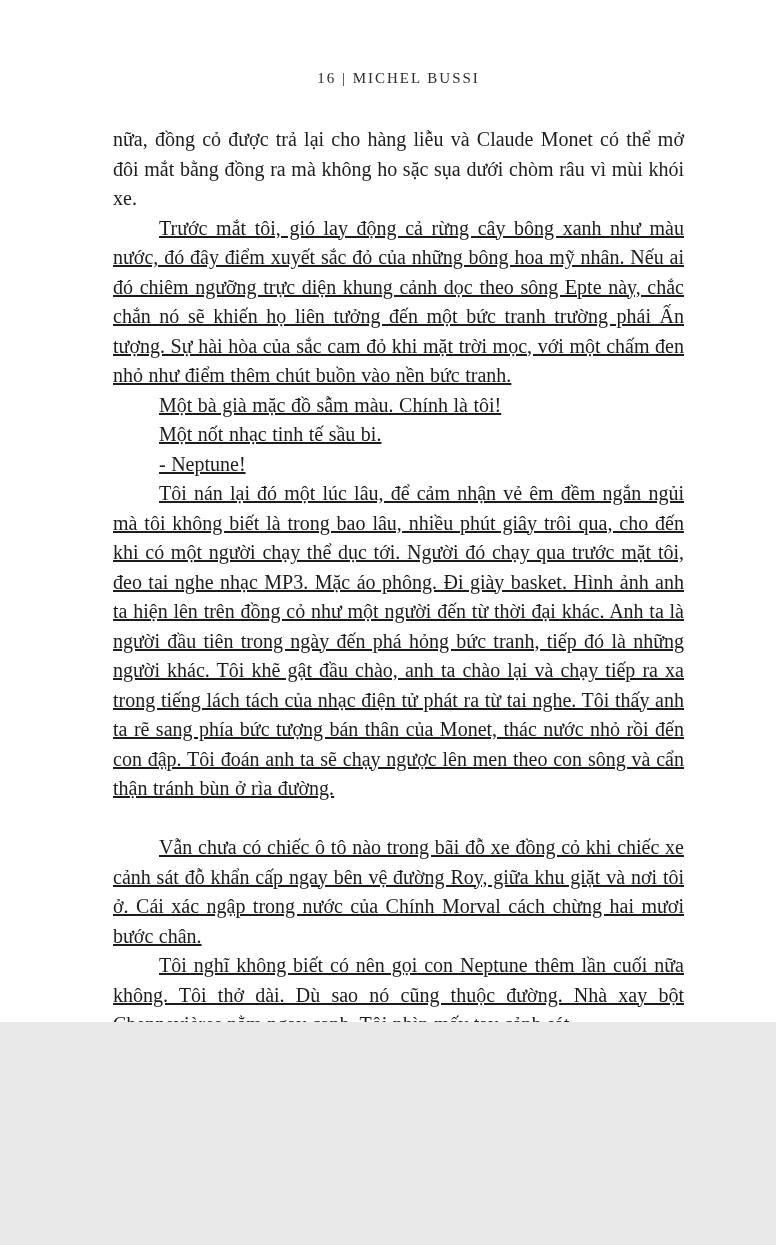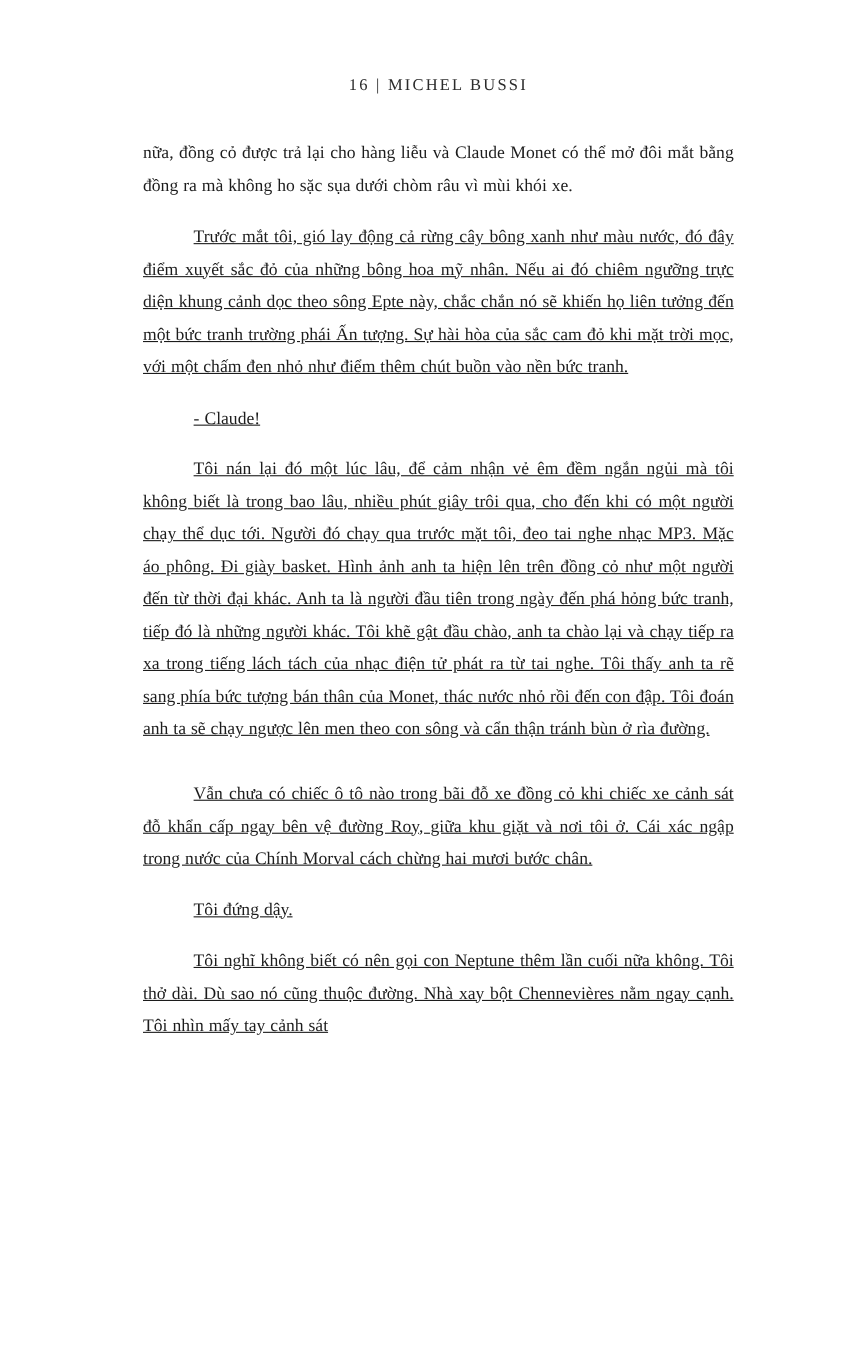--- a/index.html
+++ b/index.html
@@ -4,40 +4,40 @@
 <title>Book Page</title>
 <style>
   html, body {
     margin: 0;
     padding: 0;
     background: #e9e9e9;
   }
   .page {
     position: relative;
     width: 776px;
-    height: 1245px;
+    height: 1022px;
     margin: 0 auto;
     background: #ffffff;
     box-sizing: border-box;
     padding: 70px 92px 36px 113px;
     font-family: "Liberation Serif", "DejaVu Serif", serif;
     color: #1c1c1c;
     overflow: hidden;
   }
   .running-header {
     text-align: center;
     font-size: 15px;
     letter-spacing: 2px;
     color: #2b2b2b;
     margin: 0 0 38px 0;
     font-weight: 400;
   }
   .body-text p {
-    margin: 17px;
-    font-size: 16px;
+    margin: 0;
+    font-size: 20px;
     line-height: 29.5px;
     text-align: justify;
     text-justify: inter-word;
     word-spacing: 0.5px;
   }
   .body-text p.indent {
     text-indent: 46px;
     text-decoration: underline;
   }
   .body-text p.section-break {
@@ -47,20 +47,21 @@
 </head>
 <body>
 
 <div class="page">
 
   <div class="running-header">16  |  MICHEL BUSSI</div>
 
   <div class="body-text">
     <p>nữa, đồng cỏ được trả lại cho hàng liễu và Claude Monet có thể mở đôi mắt bằng đồng ra mà không ho sặc sụa dưới chòm râu vì mùi khói xe.</p>
     <p class="indent">Trước mắt tôi, gió lay động cả rừng cây bông xanh như màu nước, đó đây điểm xuyết sắc đỏ của những bông hoa mỹ nhân. Nếu ai đó chiêm ngưỡng trực diện khung cảnh dọc theo sông Epte này, chắc chắn nó sẽ khiến họ liên tưởng đến một bức tranh trường phái Ấn tượng. Sự hài hòa của sắc cam đỏ khi mặt trời mọc, với một chấm đen nhỏ như điểm thêm chút buồn vào nền bức tranh.</p>
-    <p class="indent">- Claude!</p>
+    <p class="indent">Một bà già mặc đồ sẫm màu. Chính là tôi!</p>
+    <p class="indent">Một nốt nhạc tinh tế sầu bi.</p>
+    <p class="indent">- Neptune!</p>
     <p class="indent">Tôi nán lại đó một lúc lâu, để cảm nhận vẻ êm đềm ngắn ngủi mà tôi không biết là trong bao lâu, nhiều phút giây trôi qua, cho đến khi có một người chạy thể dục tới. Người đó chạy qua trước mặt tôi, đeo tai nghe nhạc MP3. Mặc áo phông. Đi giày basket. Hình ảnh anh ta hiện lên trên đồng cỏ như một người đến từ thời đại khác. Anh ta là người đầu tiên trong ngày đến phá hỏng bức tranh, tiếp đó là những người khác. Tôi khẽ gật đầu chào, anh ta chào lại và chạy tiếp ra xa trong tiếng lách tách của nhạc điện tử phát ra từ tai nghe. Tôi thấy anh ta rẽ sang phía bức tượng bán thân của Monet, thác nước nhỏ rồi đến con đập. Tôi đoán anh ta sẽ chạy ngược lên men theo con sông và cẩn thận tránh bùn ở rìa đường.</p>
     <p class="indent section-break">Vẫn chưa có chiếc ô tô nào trong bãi đỗ xe đồng cỏ khi chiếc xe cảnh sát đỗ khẩn cấp ngay bên vệ đường Roy, giữa khu giặt và nơi tôi ở. Cái xác ngập trong nước của Chính Morval cách chừng hai mươi bước chân.</p>
-    <p class="indent">Tôi đứng dậy.</p>
     <p class="indent">Tôi nghĩ không biết có nên gọi con Neptune thêm lần cuối nữa không. Tôi thở dài. Dù sao nó cũng thuộc đường. Nhà xay bột Chennevières nằm ngay cạnh. Tôi nhìn mấy tay cảnh sát</p>
   </div>
 
 </div>
 
 </body></html>

